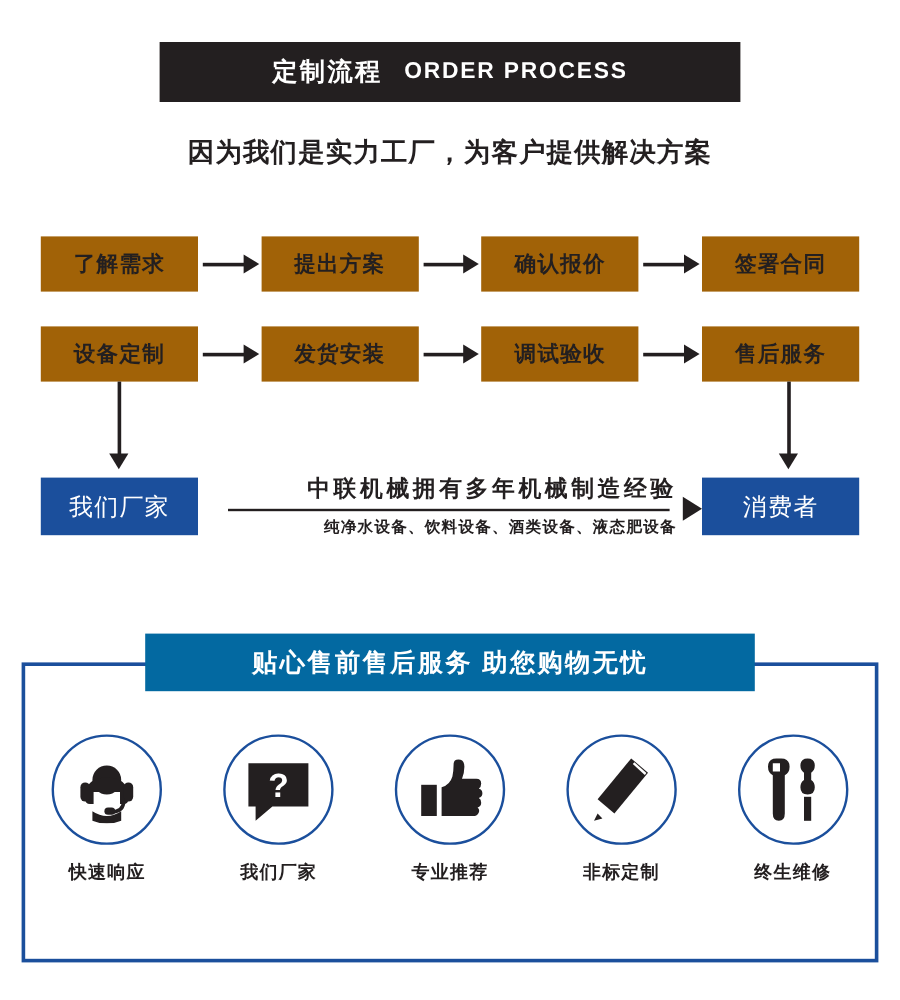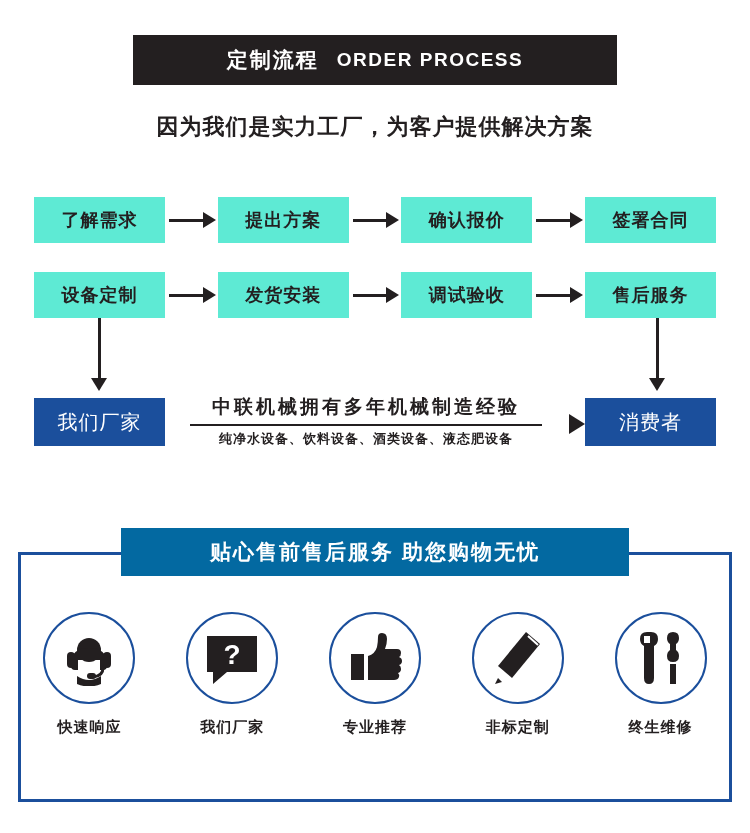--- a/index.html
+++ b/index.html
@@ -60,21 +60,21 @@
     height: 46px;
     display: flex;
     align-items: center;
   }
   .flow-row.row1 { top: 197px; }
   .flow-row.row2 { top: 272px; }
 
   .flow-box {
     width: 131px;
     height: 46px;
-    background: #5eead4;
+    background: #a16207;
     color: #231f20;
     font-size: 18px;
     font-weight: bold;
     letter-spacing: 1px;
     display: flex;
     align-items: center;
     justify-content: center;
   }
 
   .arrow-gap {
@@ -163,24 +163,24 @@
     display: flex;
     align-items: center;
     justify-content: center;
   }
   .blue-box.left { left: 0; }
   .blue-box.right { right: 0; }
 
   .mid-text {
     position: absolute;
     left: 150px;
-    right: 168px;
+    right: 152px;
     top: 0;
     height: 64px;
-    text-align: center;
+    text-align: right;
   }
   .mid-text .line1 {
     color: #231f20;
     font-size: 19px;
     font-weight: bold;
     letter-spacing: 3px;
     margin-top: 2px;
   }
   .mid-text .rule {
     height: 2px;

